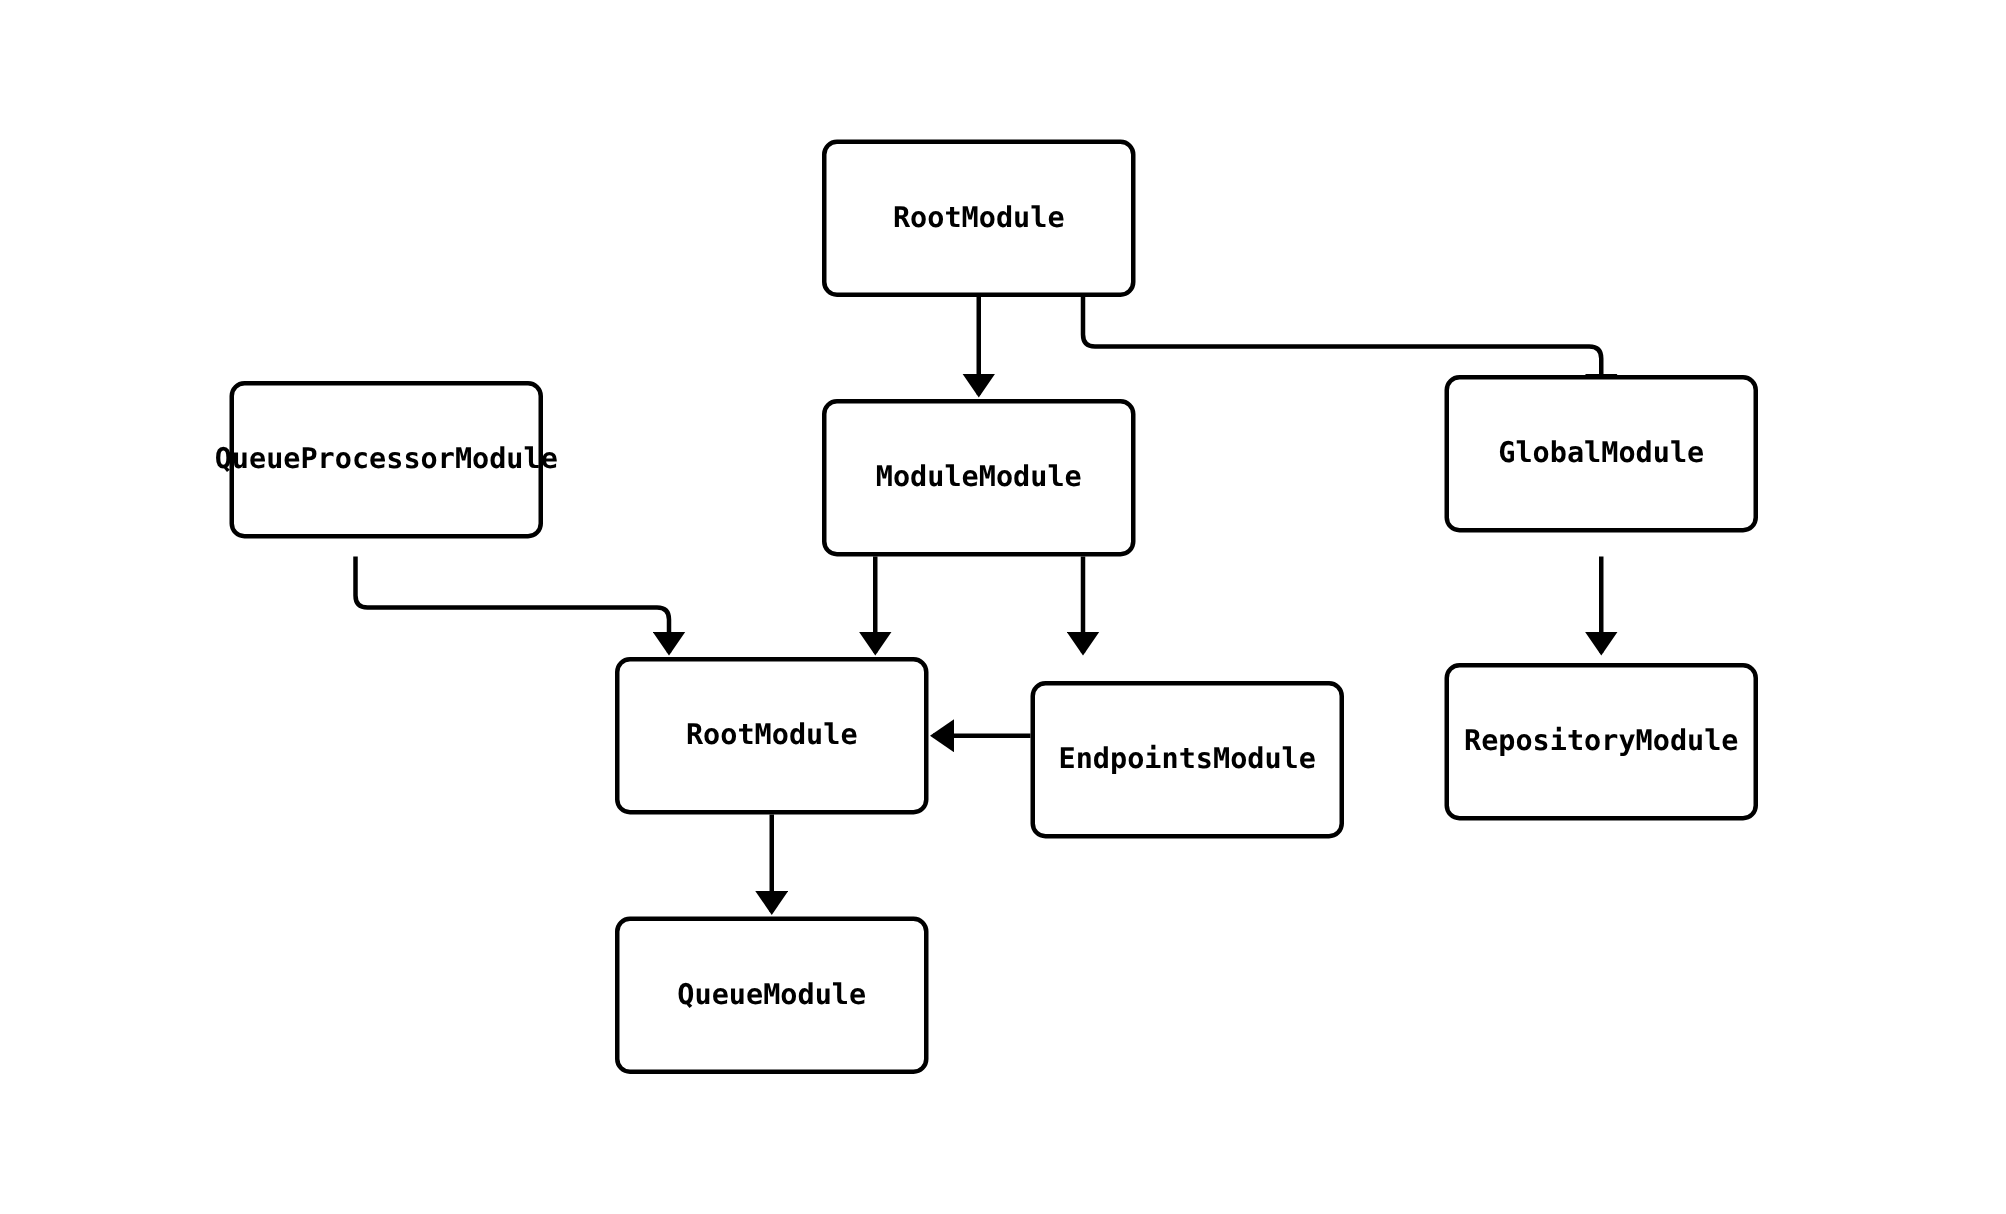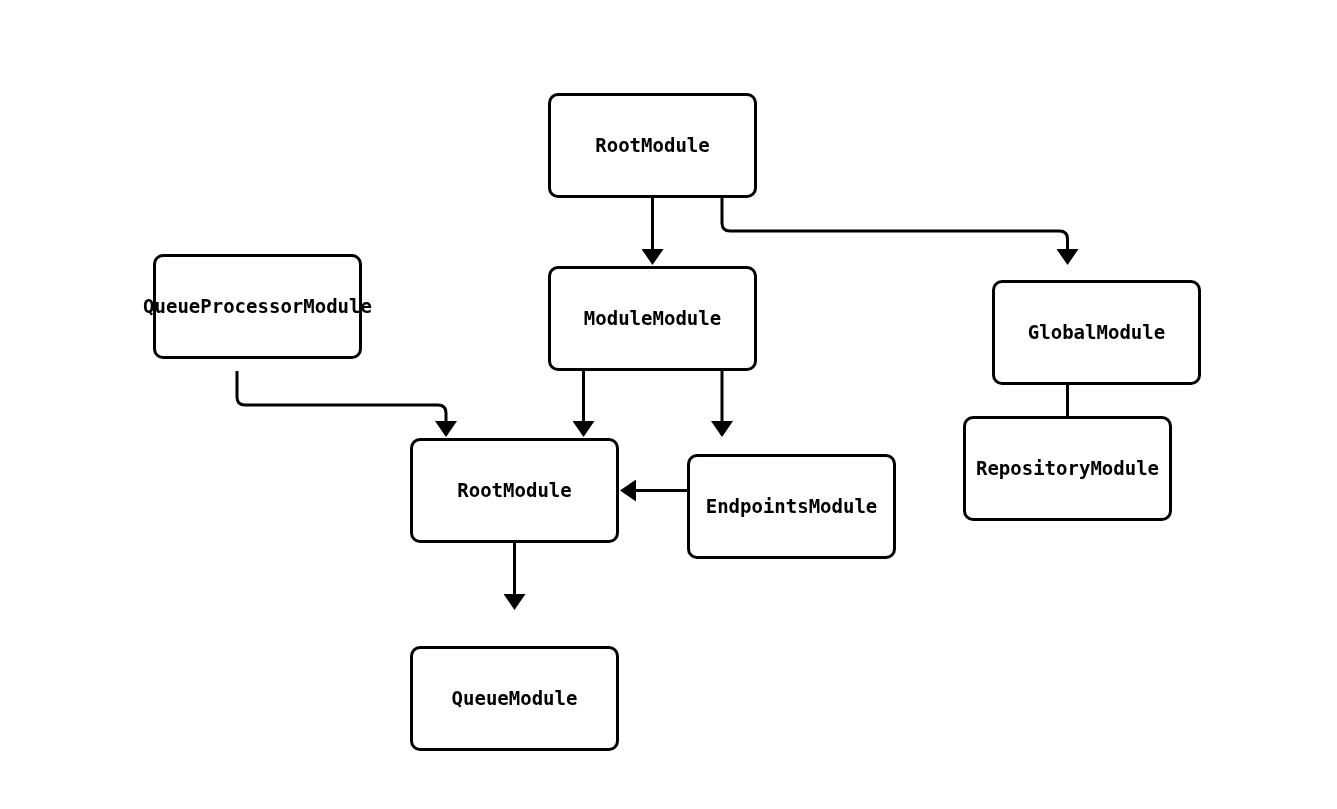--- a/index.html
+++ b/index.html
@@ -83,38 +83,38 @@
   <div class="node" style="left:133px; top:254px;margin-left:20px;">
     <span>QueueProcessor</span>
     <span>Module</span>
   </div>
 
   <div class="node" style="left:548px; top:266px;">
     <span>Module</span>
     <span>Module</span>
   </div>
 
-  <div class="node" style="left:963px; top:280px;margin-left:29px;">
+  <div class="node" style="left:963px; top:250px;">
     <span>Global</span>
     <span>Module</span>
   </div>
 
   <div class="node" style="left:410px; top:438px;">
     <span>Root</span>
     <span>Module</span>
   </div>
 
   <div class="node" style="left:687px; top:454px;">
     <span>Endpoints</span>
     <span>Module</span>
   </div>
 
-  <div class="node" style="left:963px; top:416px;">
+  <div class="node" style="left:963px; top:442px;">
     <span>Repository</span>
     <span>Module</span>
   </div>
 
-  <div class="node" style="left:410px; top:646px;">
+  <div class="node" style="left:410px; top:611px;">
     <span>Queue</span>
     <span>Module</span>
   </div>
 
 </div>
 
 </body></html>

